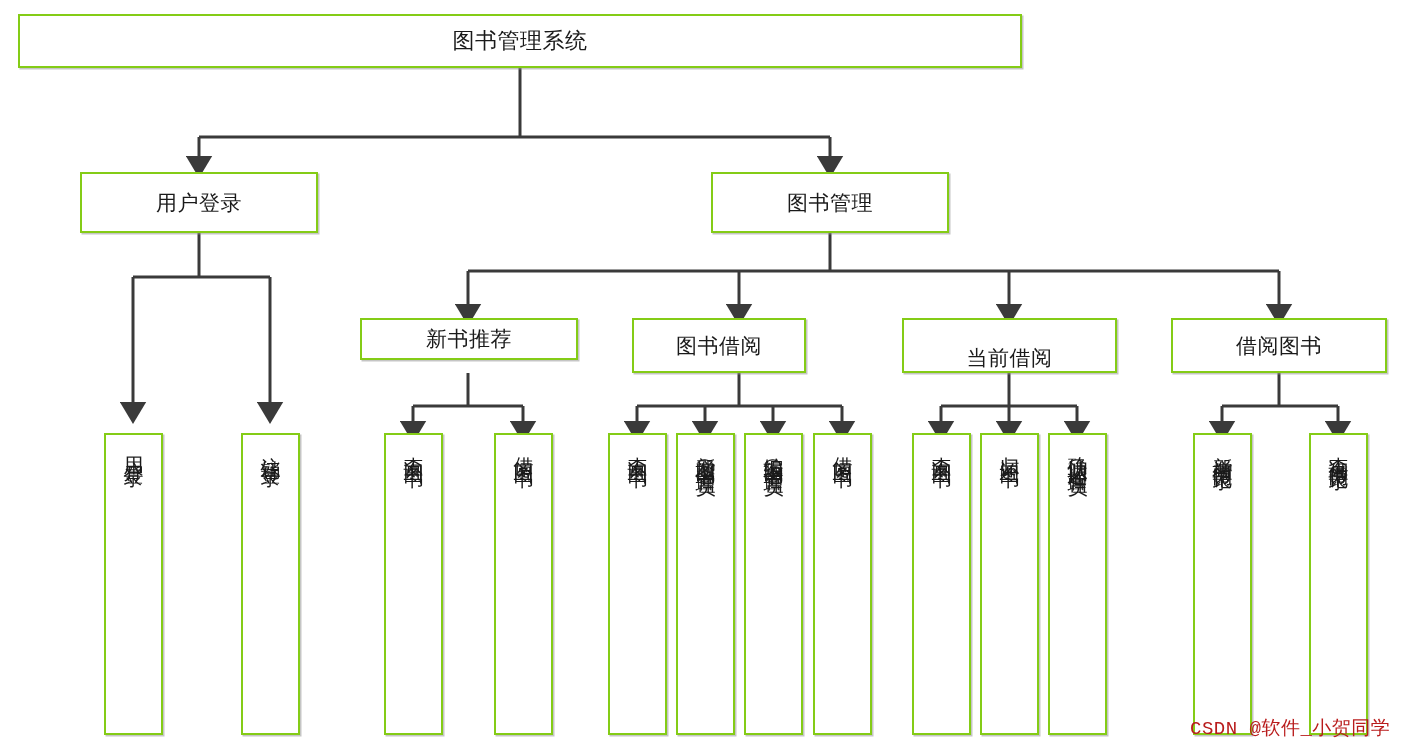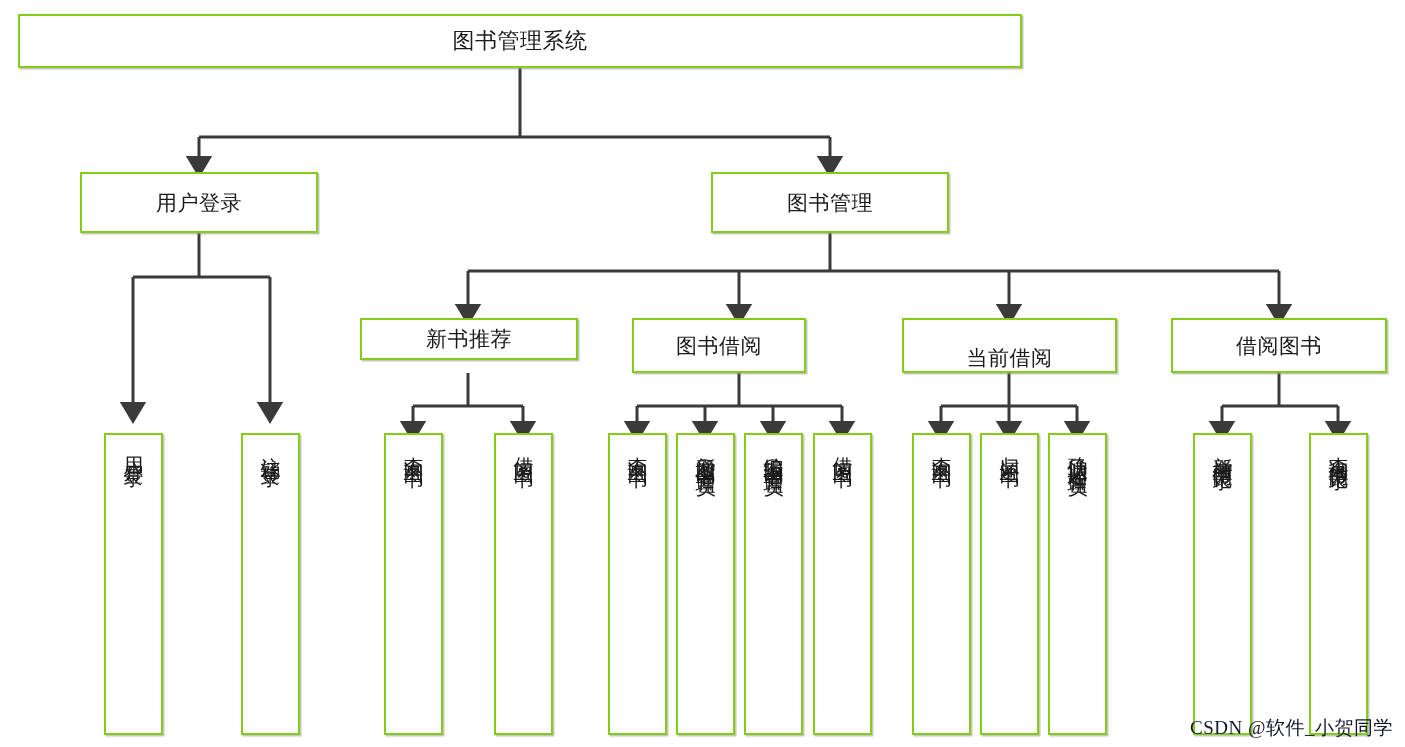--- a/index.html
+++ b/index.html
@@ -64,24 +64,24 @@
     letter-spacing: 4px;
     white-space: nowrap;
     margin-top: 2px;
   }
   .node.vert.tall .label {
     letter-spacing: 3px;
   }
   .watermark {
     position: absolute;
     font-size: 19px;
-    color: #0f172a;
+    color: #b91c1c;
     white-space: nowrap;
     letter-spacing: 0.5px;
-    font-family: Liberation Serif, serif;
+    font-family: Liberation Mono, monospace;
   }
 </style>
 </head>
 <body>
 
 <div id="diagram-root">
 
   <svg id="edges-layer" viewBox="0 0 1405 747" width="1405" height="747" xmlns="http://www.w3.org/2000/svg">
     <defs>
       <marker id="arrowhead" markerWidth="9" markerHeight="9" refX="2.5" refY="4.5" orient="auto" markerUnits="strokeWidth">

